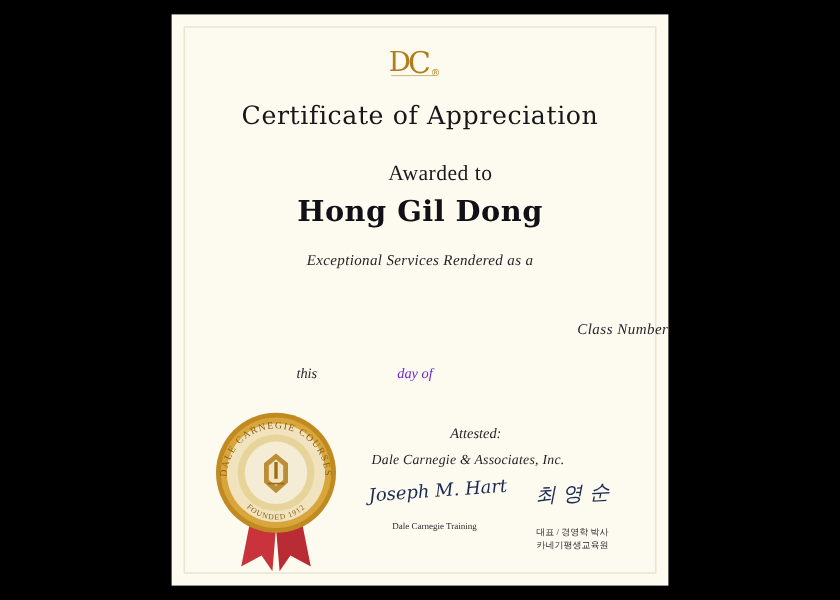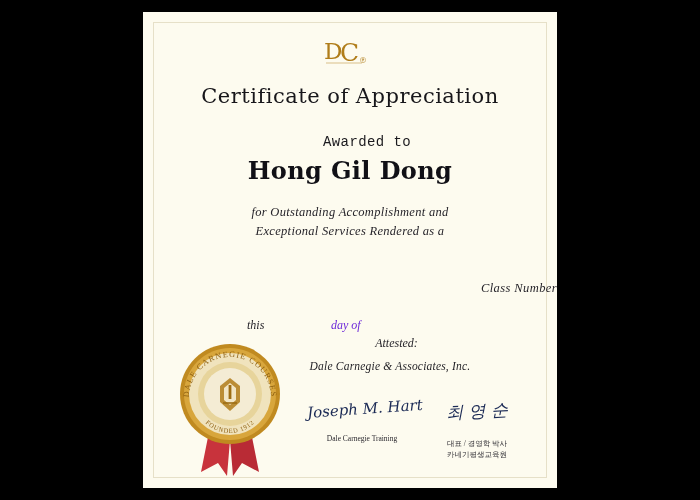--- a/index.html
+++ b/index.html
@@ -64,22 +64,22 @@
     margin-top: 16px;
     font-family: "DejaVu Serif", serif;
     font-size: 21px;
     letter-spacing: 0.5px;
     color: #17161a;
     font-weight: 400;
   }
 
   #awarded-to {
     margin-top: 26px;
-    font-family: Liberation Mono, monospace;
-    font-size: 14px;
+    font-family: Liberation Serif, serif;
+    font-size: 18px;
     color: #1b1a1e;
     letter-spacing: 0.4px;
     margin-left: 34px;
   }
 
   #recipient-name {
     margin-top: 6px;
     font-family: "DejaVu Serif", serif;
     font-weight: bold;
     font-size: 24px;
@@ -126,20 +126,21 @@
     position: absolute;
     left: 188px;
     top: 0;
     font-family: "Liberation Serif", serif;
     font-style: italic;
     font-size: 12px;
     color: #6d28d9;
   }
 
   #attested {
+    margin-top: 32px;
     font-family: "Liberation Serif", serif;
     font-style: italic;
     font-size: 12px;
     color: #26242a;
     padding-left: 93px;
   }
 
   #company {
     margin-top: 9px;
     font-family: "Liberation Serif", serif;
@@ -213,21 +214,20 @@
         </svg>
       </div>
 
       <div id="title">Certificate of Appreciation</div>
 
       <div id="awarded-to">Awarded to</div>
 
       <div id="recipient-name">Hong Gil Dong</div>
 
       <div id="citation">
-        <span class="line">for Outstanding Accomplishment and</span>
         <span class="line">Exceptional Services Rendered as a</span>
       </div>
 
       <div id="class-number">Class Number</div>
 
       <div id="date-row">
         <span class="this">this</span>
         <span class="dayof">day of</span>
       </div>
 

